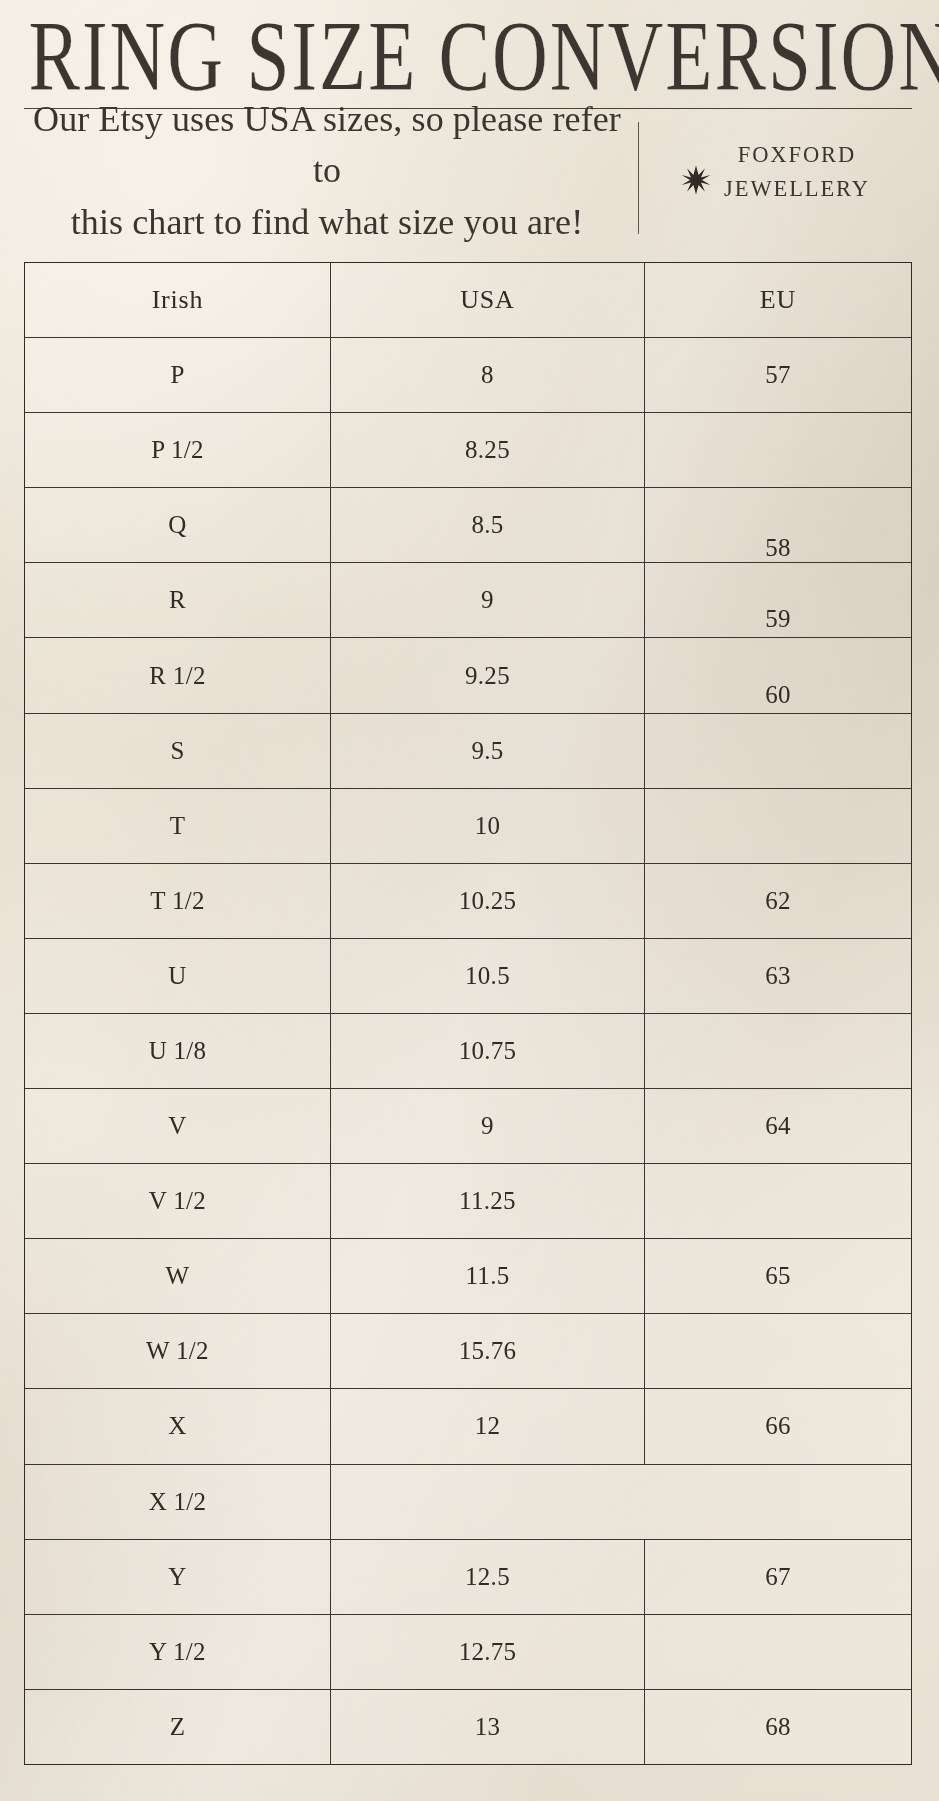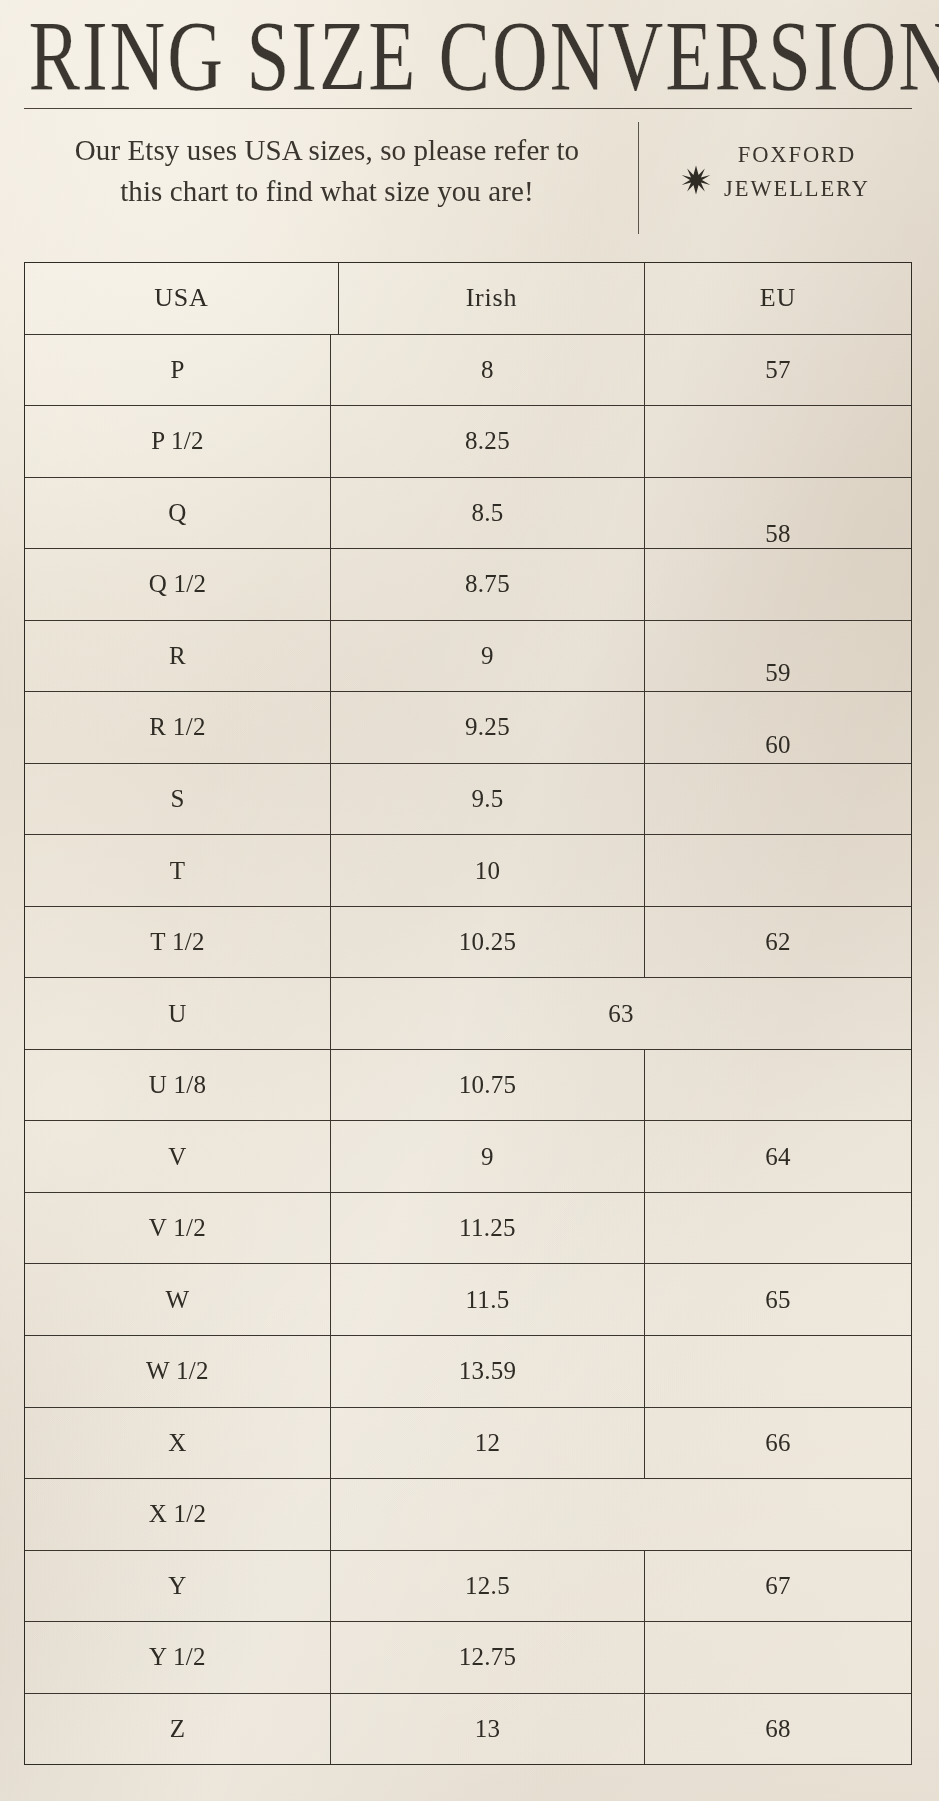--- a/index.html
+++ b/index.html
@@ -85,21 +85,21 @@
   }
   .intro {
     width: 614px;
     display: flex;
     align-items: center;
     justify-content: center;
     padding: 0 14px 6px 6px;
     box-sizing: border-box;
   }
   .intro-text {
-    font-size: 29px;
+    font-size: 36px;
     line-height: 1.42;
     color: #3a352e;
     text-align: center;
     letter-spacing: 0.1px;
   }
   .vdiv {
     width: 0;
     border-left: 1.2px solid #5a544a;
     margin: 12px 0 4px 0;
   }
@@ -200,45 +200,40 @@
       <div class="brand-name">
         <span>FOXFORD</span><br>
         <span>JEWELLERY</span>
       </div>
     </div>
 
   </div>
 
   <div class="table" id="size-table">
     <div class="trow hrow">
+      <div class="cell c-irish">Irish</div>
       <div class="cell c-usa">USA</div>
-      <div class="cell c-irish">Irish</div>
       <div class="cell c-eu eu-mid">EU</div>
     </div>
   <div class="trow">
         <div class="cell c-irish">P</div>
         <div class="cell c-usa">8</div>
         <div class="cell c-eu eu-mid">57</div>
       </div>
       <div class="trow">
         <div class="cell c-irish">P 1/2</div>
         <div class="cell c-usa">8.25</div>
         <div class="cell c-eu eu-mid"></div>
       </div>
       <div class="trow">
         <div class="cell c-irish">Q</div>
         <div class="cell c-usa">8.5</div>
         <div class="cell c-eu eu-lower">58</div>
       </div>
       <div class="trow">
-        <div class="cell c-irish">Q 1/2</div>
-        <div class="cell c-usa">8.75</div>
-        <div class="cell c-eu eu-mid"></div>
-      </div>
-      <div class="trow">
         <div class="cell c-irish">R</div>
         <div class="cell c-usa">9</div>
         <div class="cell c-eu eu-low">59</div>
       </div>
       <div class="trow">
         <div class="cell c-irish">R 1/2</div>
         <div class="cell c-usa">9.25</div>
         <div class="cell c-eu eu-low">60</div>
       </div>
       <div class="trow">
@@ -251,20 +246,21 @@
         <div class="cell c-usa">10</div>
         <div class="cell c-eu eu-mid"></div>
       </div>
       <div class="trow">
         <div class="cell c-irish">T 1/2</div>
         <div class="cell c-usa">10.25</div>
         <div class="cell c-eu eu-mid">62</div>
       </div>
       <div class="trow">
         <div class="cell c-irish">U</div>
+        <div class="cell c-usa">10.5</div>
         <div class="cell c-eu eu-mid">63</div>
       </div>
       <div class="trow">
         <div class="cell c-irish">U 1/8</div>
         <div class="cell c-usa">10.75</div>
         <div class="cell c-eu eu-mid"></div>
       </div>
       <div class="trow">
         <div class="cell c-irish">V</div>
         <div class="cell c-usa">9</div>
@@ -275,21 +271,21 @@
         <div class="cell c-usa">11.25</div>
         <div class="cell c-eu eu-mid"></div>
       </div>
       <div class="trow">
         <div class="cell c-irish">W</div>
         <div class="cell c-usa">11.5</div>
         <div class="cell c-eu eu-mid">65</div>
       </div>
       <div class="trow">
         <div class="cell c-irish">W 1/2</div>
-        <div class="cell c-usa">13.59</div>
+        <div class="cell c-usa">15.76</div>
         <div class="cell c-eu eu-mid"></div>
       </div>
       <div class="trow">
         <div class="cell c-irish">X</div>
         <div class="cell c-usa">12</div>
         <div class="cell c-eu eu-mid">66</div>
       </div>
       <div class="trow">
         <div class="cell c-irish">X 1/2</div>
         <div class="cell c-eu eu-mid"></div>

